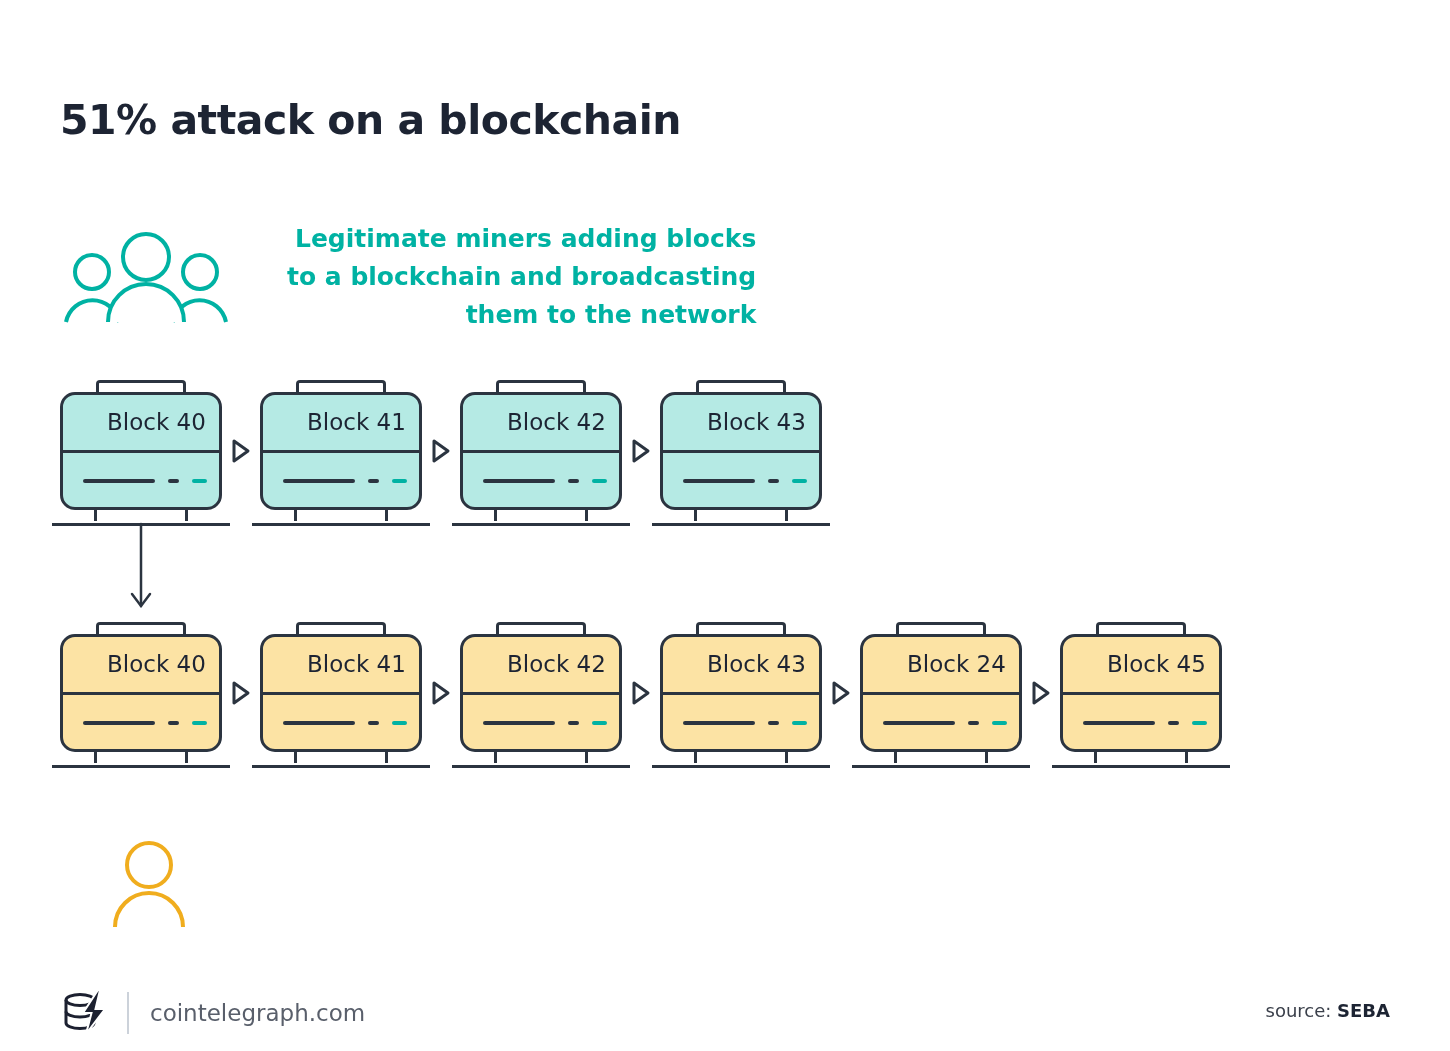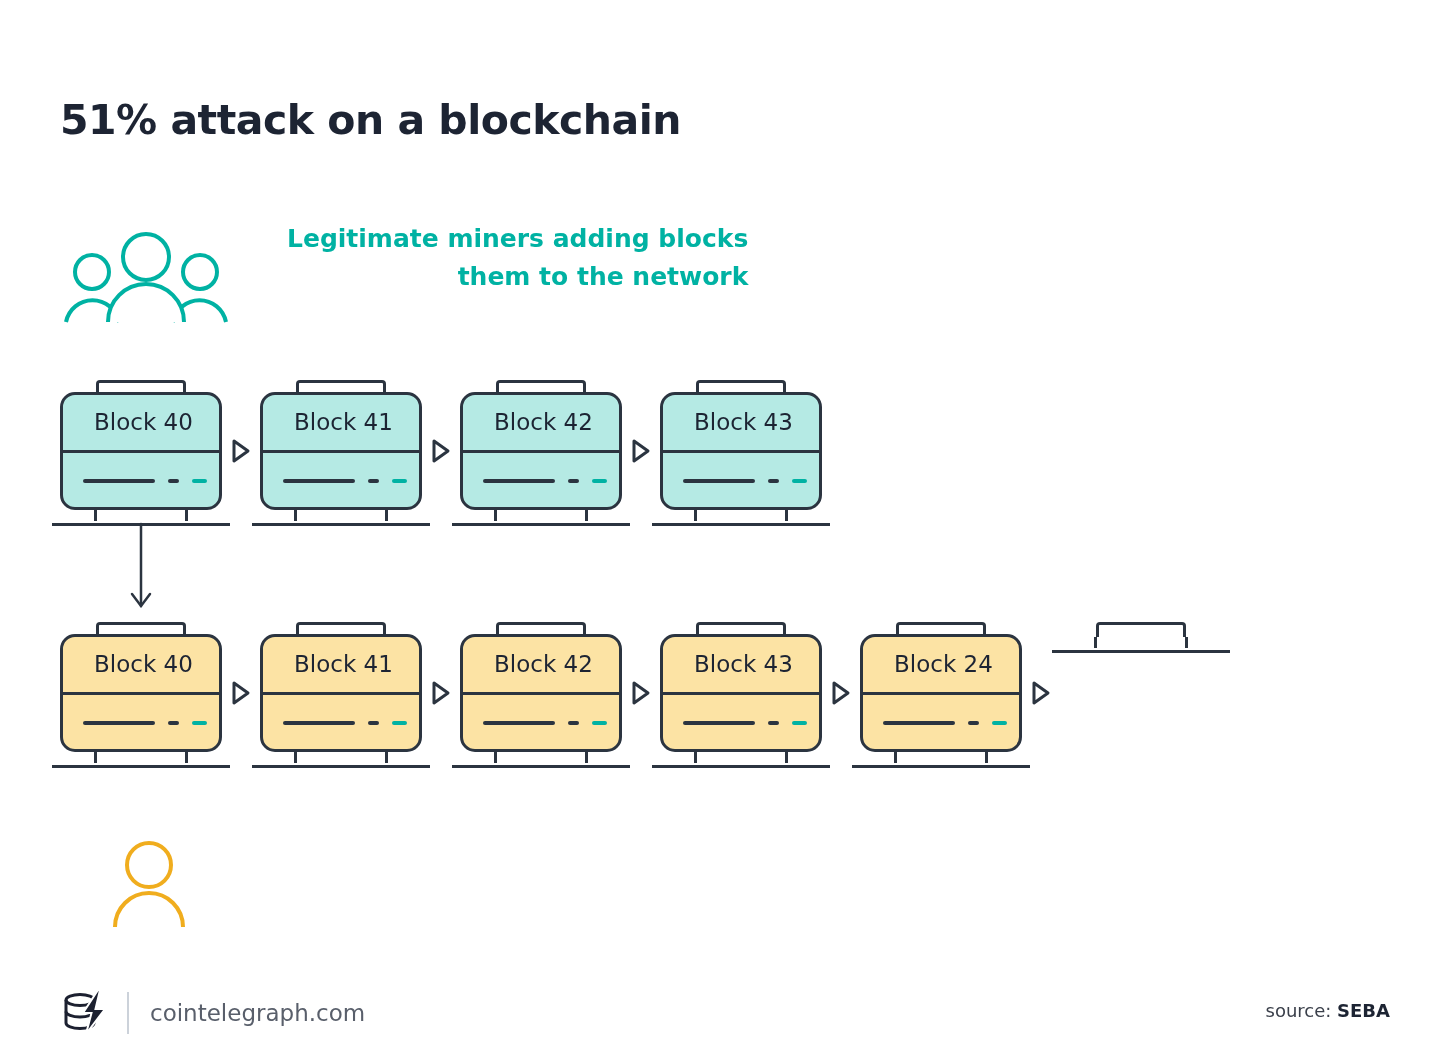--- a/index.html
+++ b/index.html
@@ -57,21 +57,21 @@
     box-sizing: border-box;
     width: 162px; height: 118px;
     margin-top: -3px;
     border: 3px solid var(--outline, #2b3440);
     border-radius: 15px;
   }
   .block-unit.teal  .body { background: var(--teal_fill, #b5eae4); }
   .block-unit.amber .body { background: var(--amber_fill, #fce3a4); }
   .label {
     margin-top: 14px;
-    text-align: left;
+    text-align: center;
     font-size: 23px;
     color: #1d2433;
     padding-left: 31px;
   }
   .divider {
     position: absolute; left: 0; right: 0; top: 55px;
     border-top: 3px solid var(--outline, #2b3440);
   }
   .hash {
     position: absolute; left: 20px; top: 84px;
@@ -129,20 +129,21 @@
       <circle cx="32" cy="42" r="17"></circle>
       <path d="M6 92 a27 27 0 0 1 53 0"></path>
       <circle cx="140" cy="42" r="17"></circle>
       <path d="M113 92 a27 27 0 0 1 53 0"></path>
       <circle cx="86" cy="27" r="23" fill="#ffffff"></circle>
       <path d="M48 92 a38 38 0 0 1 76 0" fill="#ffffff"></path>
     </g>
   </svg>
   <div class="legend-text teal">
     <div>Legitimate miners adding blocks</div>
+    <div>to a blockchain and broadcasting</div>
     <div>them to the network</div>
   </div>
 
   <div class="chain-row chain-top">
 
     <div class="block-unit teal">
       <div class="handle"></div>
       <div class="body">
         <div class="label">Block 40</div>
         <div class="divider"></div>
@@ -305,20 +306,29 @@
       </div>
       <div class="stand"></div>
     </div>
 
     <svg class="link-arrow" width="22" height="28" viewBox="0 0 22 28">
       <path d="M4 4 L18 14 L4 24 Z" fill="#ffffff" stroke="#2b3440" stroke-width="3" stroke-linejoin="round"></path>
     </svg>
 
     <div class="block-unit amber">
       <div class="handle"></div>
+      <div class="body">
+        <div class="label">Block 45</div>
+        <div class="divider"></div>
+        <div class="hash">
+          <span class="h-long"></span>
+            <span class="h-short"></span>
+            <span class="h-accent"></span>
+        </div>
+      </div>
       <div class="stand"></div>
     </div>
 
   </div>
 
   <svg class="miner-icon" width="78" height="90" viewBox="0 0 78 90">
     <g fill="none" stroke="#f0ad1e" stroke-width="4">
       <circle cx="39" cy="26" r="22"></circle>
       <path d="M5 88 a34 34 0 0 1 68 0"></path>
     </g>

